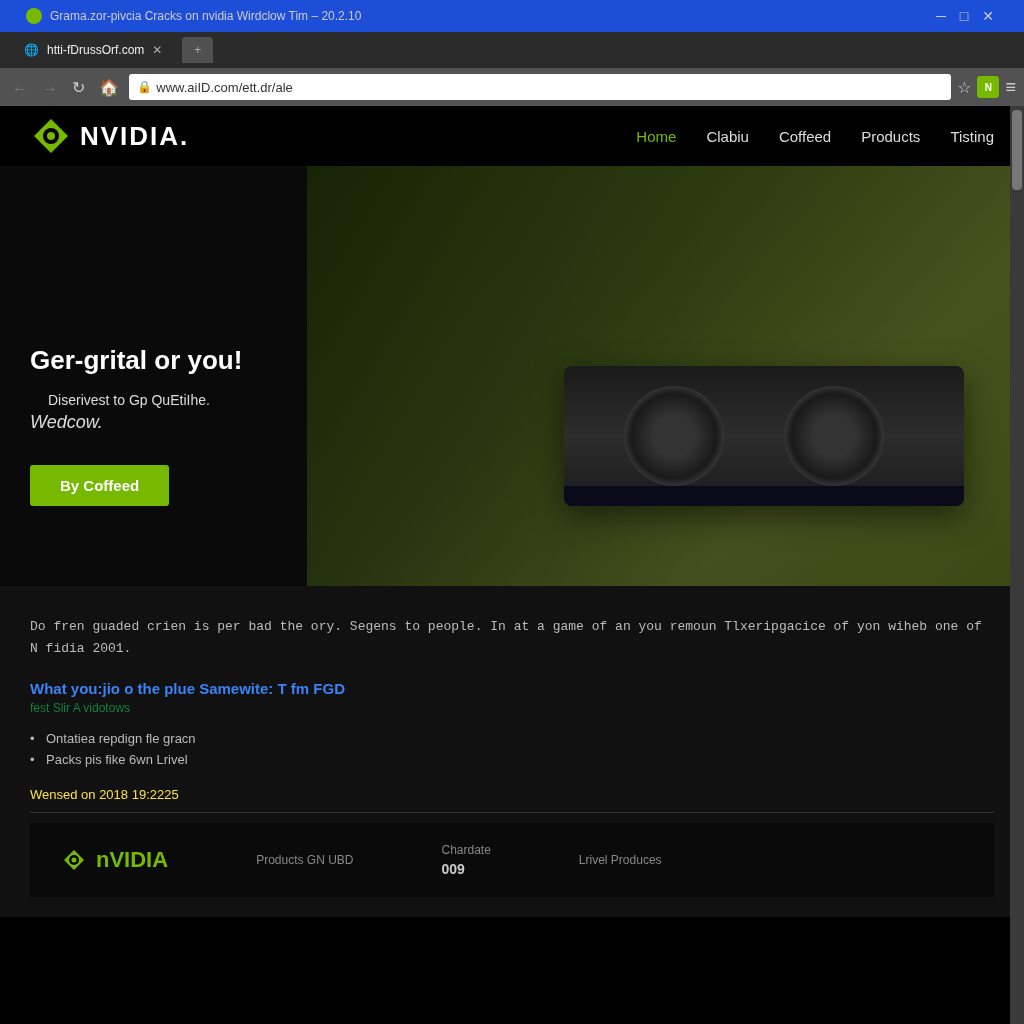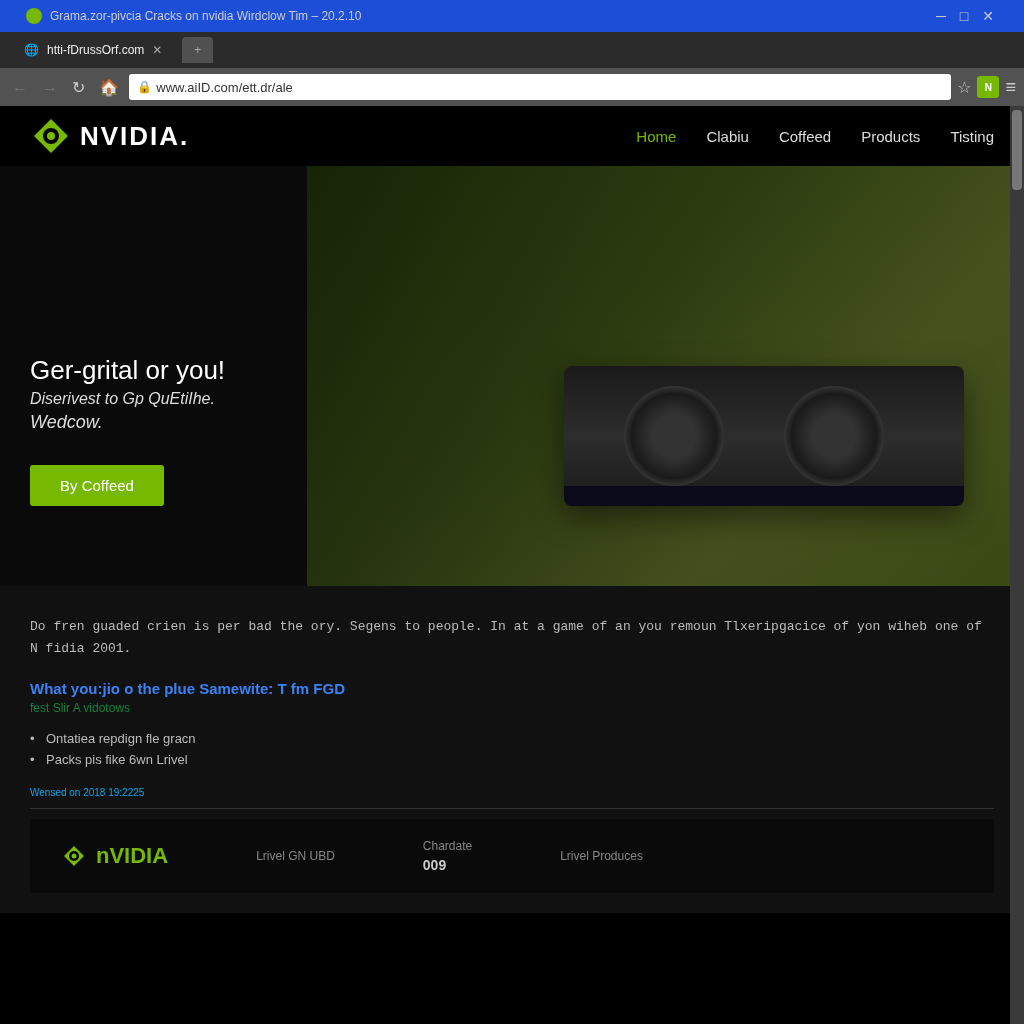--- a/index.html
+++ b/index.html
@@ -246,42 +246,42 @@
     }
     .hero-content {
       position: absolute;
       left: 30px;
       bottom: 80px;
       z-index: 2;
     }
     .hero-title {
       color: #fff;
       font-size: 26px;
-      font-weight: normal;
-      margin-bottom: 4px;
+      font-weight: bold;
+      margin-bottom: 16px;
     }
     .hero-subtitle {
       color: #ddd;
-      font-size: 16px;
-      font-style: italic;
+      font-size: 14px;
       margin-bottom: 4px;
+      margin-left: 18px;
     }
     .hero-sub2 {
       color: #ddd;
       font-size: 18px;
       font-style: italic;
       margin-bottom: 32px;
     }
     .hero-btn {
       background: #76b900;
       color: white;
       border: none;
       padding: 12px 30px;
       font-size: 15px;
-      font-weight: normal;
+      font-weight: bold;
       border-radius: 3px;
       cursor: pointer;
       display: inline-block;
     }
 
     
     .content-section {
       background: #111;
       padding: 30px 30px 20px;
       color: #ccc;
@@ -314,22 +314,22 @@
       margin-bottom: 6px;
       padding-left: 16px;
       position: relative;
     }
     .bullet-list li::before {
       content: '•';
       position: absolute;
       left: 0;
     }
     .content-date {
-      color: #0ea5e9;
-      font-size: 10px;
+      color: #fde047;
+      font-size: 13px;
       margin-bottom: 10px;
     }
     .content-divider {
       border: none;
       border-top: 1px solid #333;
       margin: 10px 0;
     }
 
     
     .site-footer {
@@ -464,21 +464,21 @@
     <div class="site-footer">
       <div class="footer-logo">
         <svg width="28" height="28" viewBox="0 0 28 28">
           <polygon points="4,14 14,4 24,14 14,24" fill="#76b900"></polygon>
           <circle cx="14" cy="14" r="5" fill="black"></circle>
           <circle cx="14" cy="14" r="2.5" fill="#76b900"></circle>
         </svg>
         <span>nVIDIA</span>
       </div>
       <div class="footer-col">
-        <span class="footer-col-title">Lrivel GN UBD</span>
+        <span class="footer-col-title">Products GN UBD</span>
       </div>
       <div class="footer-col">
         <span class="footer-col-title">Chardate</span>
         <span class="footer-col-val">009</span>
       </div>
       <div class="footer-col">
         <span class="footer-col-title">Lrivel Produces</span>
       </div>
     </div>
   </div>

